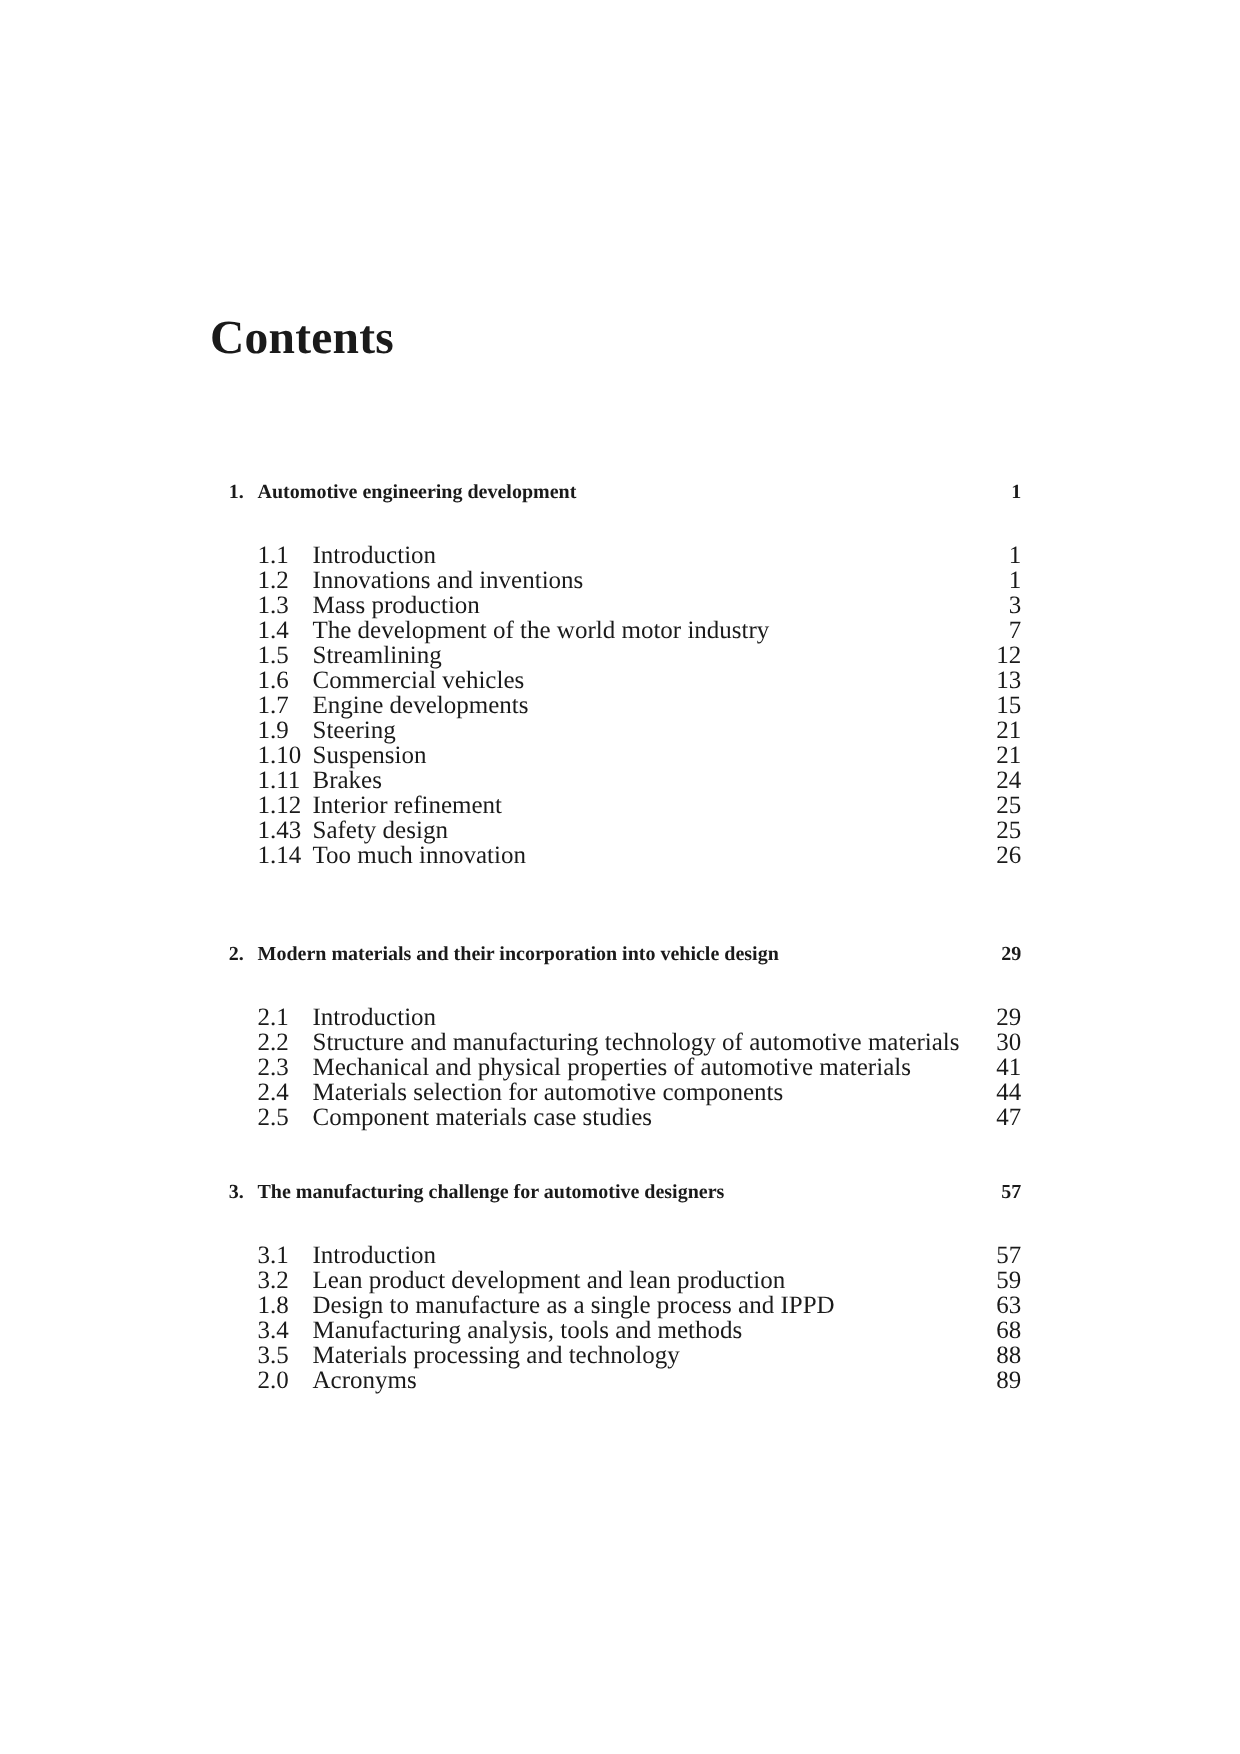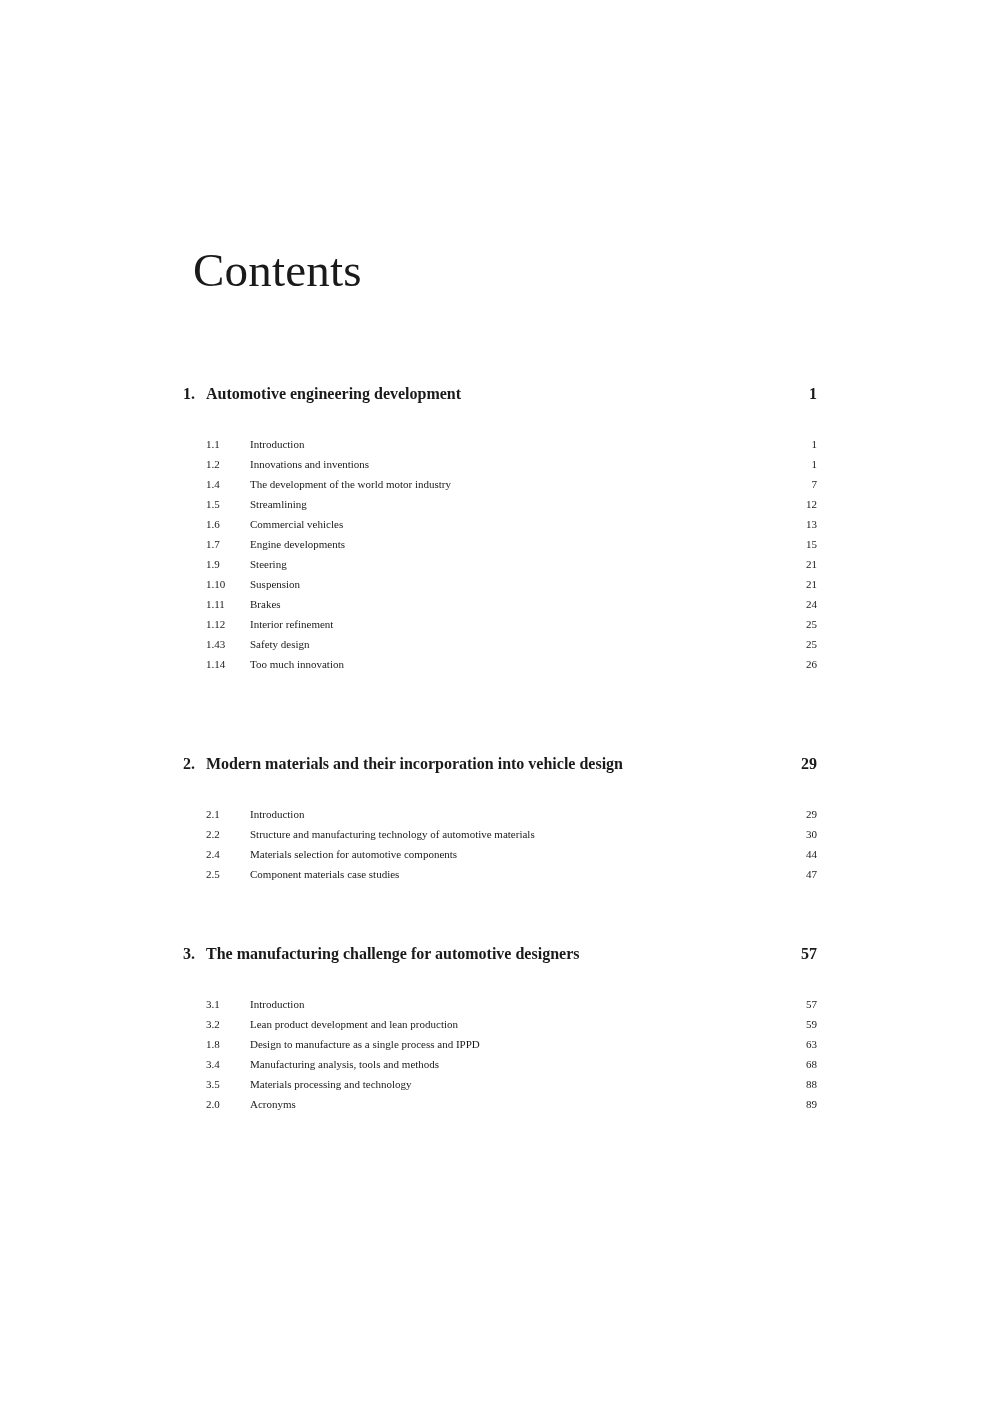--- a/index.html
+++ b/index.html
@@ -10,24 +10,24 @@
     body {
       width: 992px;
       height: 1403px;
       position: relative;
       font-family: "Liberation Serif", "DejaVu Serif", serif;
       color: #1a1a1a;
       overflow: hidden;
     }
     .page-title {
       position: absolute;
-      left: 193px;
+      left: 168px;
       top: 248px;
-      font-size: 47px;
-      font-weight: normal;
+      font-size: 38px;
+      font-weight: bold;
       letter-spacing: 0.2px;
       margin: 0;
       line-height: 44px;
     }
     .toc {
       position: absolute;
       left: 183px;
       top: 0;
       width: 634px;
     }
@@ -55,21 +55,21 @@
       flex: none;
       text-align: right;
     }
     .sections {
       margin-top: 30px;
       padding-left: 23px;
     }
     .section {
       display: flex;
       align-items: flex-start;
-      font-size: 11px;
+      font-size: 20px;
       line-height: 20px;
       height: 20px;
     }
     .section-num {
       width: 44px;
       flex: none;
     }
     .section-title {
       flex: 1;
     }
@@ -96,20 +96,25 @@
           <span class="section-num">1.1</span>
           <span class="section-title">Introduction</span>
           <span class="section-page">1</span>
         </div>
       <div class="section">
           <span class="section-num">1.2</span>
           <span class="section-title">Innovations and inventions</span>
           <span class="section-page">1</span>
         </div>
       <div class="section">
+          <span class="section-num">1.3</span>
+          <span class="section-title">Mass production</span>
+          <span class="section-page">3</span>
+        </div>
+      <div class="section">
           <span class="section-num">1.4</span>
           <span class="section-title">The development of the world motor industry</span>
           <span class="section-page">7</span>
         </div>
       <div class="section">
           <span class="section-num">1.5</span>
           <span class="section-title">Streamlining</span>
           <span class="section-page">12</span>
         </div>
       <div class="section">
@@ -166,20 +171,25 @@
           <span class="section-num">2.1</span>
           <span class="section-title">Introduction</span>
           <span class="section-page">29</span>
         </div>
       <div class="section">
           <span class="section-num">2.2</span>
           <span class="section-title">Structure and manufacturing technology of automotive materials</span>
           <span class="section-page">30</span>
         </div>
       <div class="section">
+          <span class="section-num">2.3</span>
+          <span class="section-title">Mechanical and physical properties of automotive materials</span>
+          <span class="section-page">41</span>
+        </div>
+      <div class="section">
           <span class="section-num">2.4</span>
           <span class="section-title">Materials selection for automotive components</span>
           <span class="section-page">44</span>
         </div>
       <div class="section">
           <span class="section-num">2.5</span>
           <span class="section-title">Component materials case studies</span>
           <span class="section-page">47</span>
         </div>
     </div>

